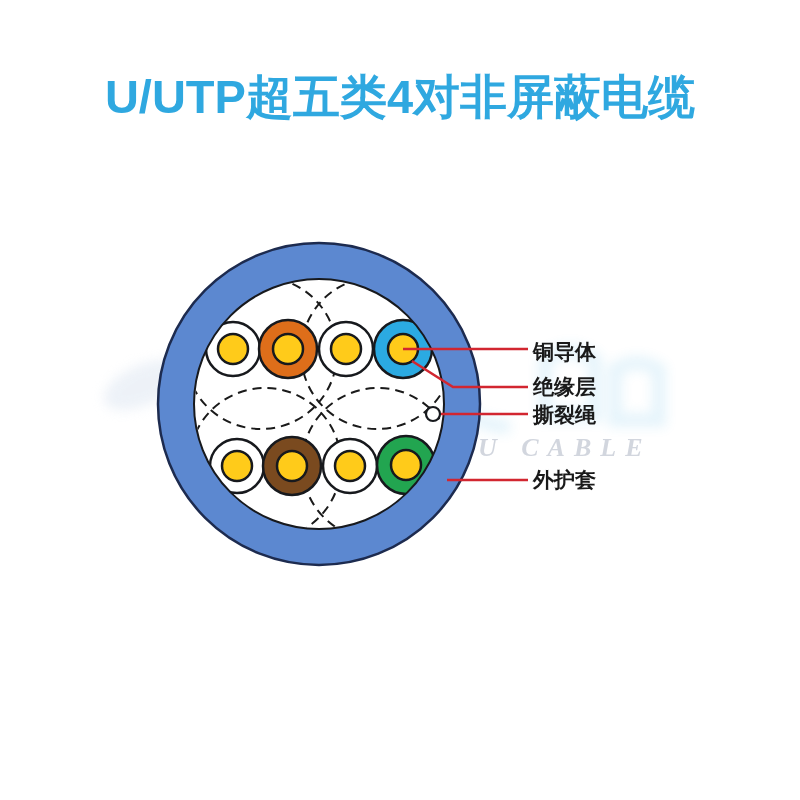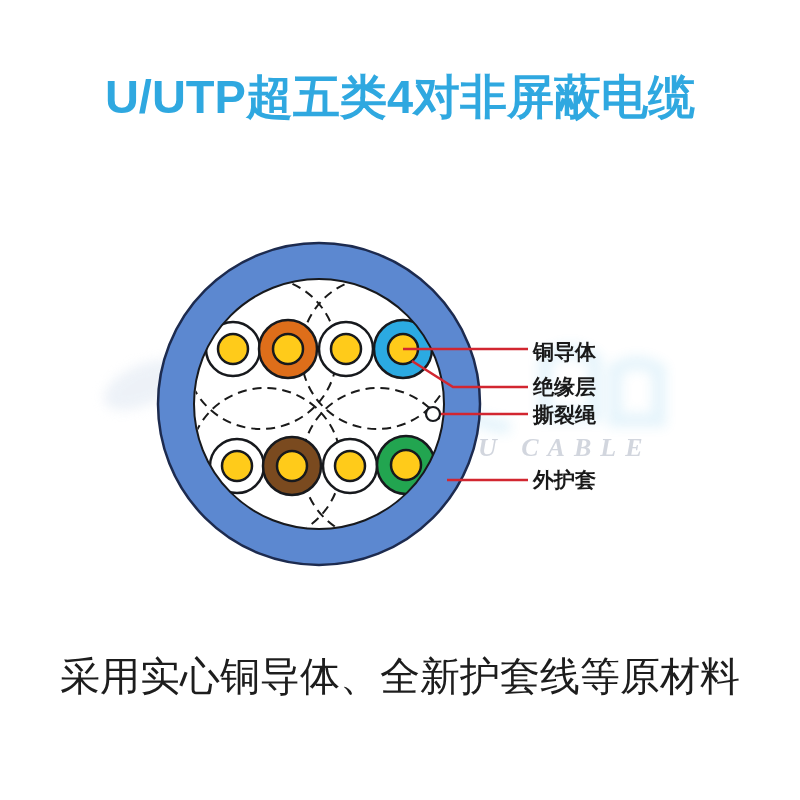--- a/index.html
+++ b/index.html
@@ -105,14 +105,13 @@
       <line x1="441" y1="414" x2="528" y2="414" stroke="#D22630"></line>
       <line x1="447" y1="480" x2="528" y2="480" stroke="#D22630"></line>
     </g>
 
     <text class="cable-label" x="533" y="359">铜导体</text>
     <text class="cable-label" x="533" y="394">绝缘层</text>
     <text class="cable-label" x="533" y="422">撕裂绳</text>
     <text class="cable-label" x="533" y="487">外护套</text>
   </svg>
 
-  <p class="footer-text">采用实心铜导体、全新护套线等原材料</p>
 </div>
 
 </body></html>

